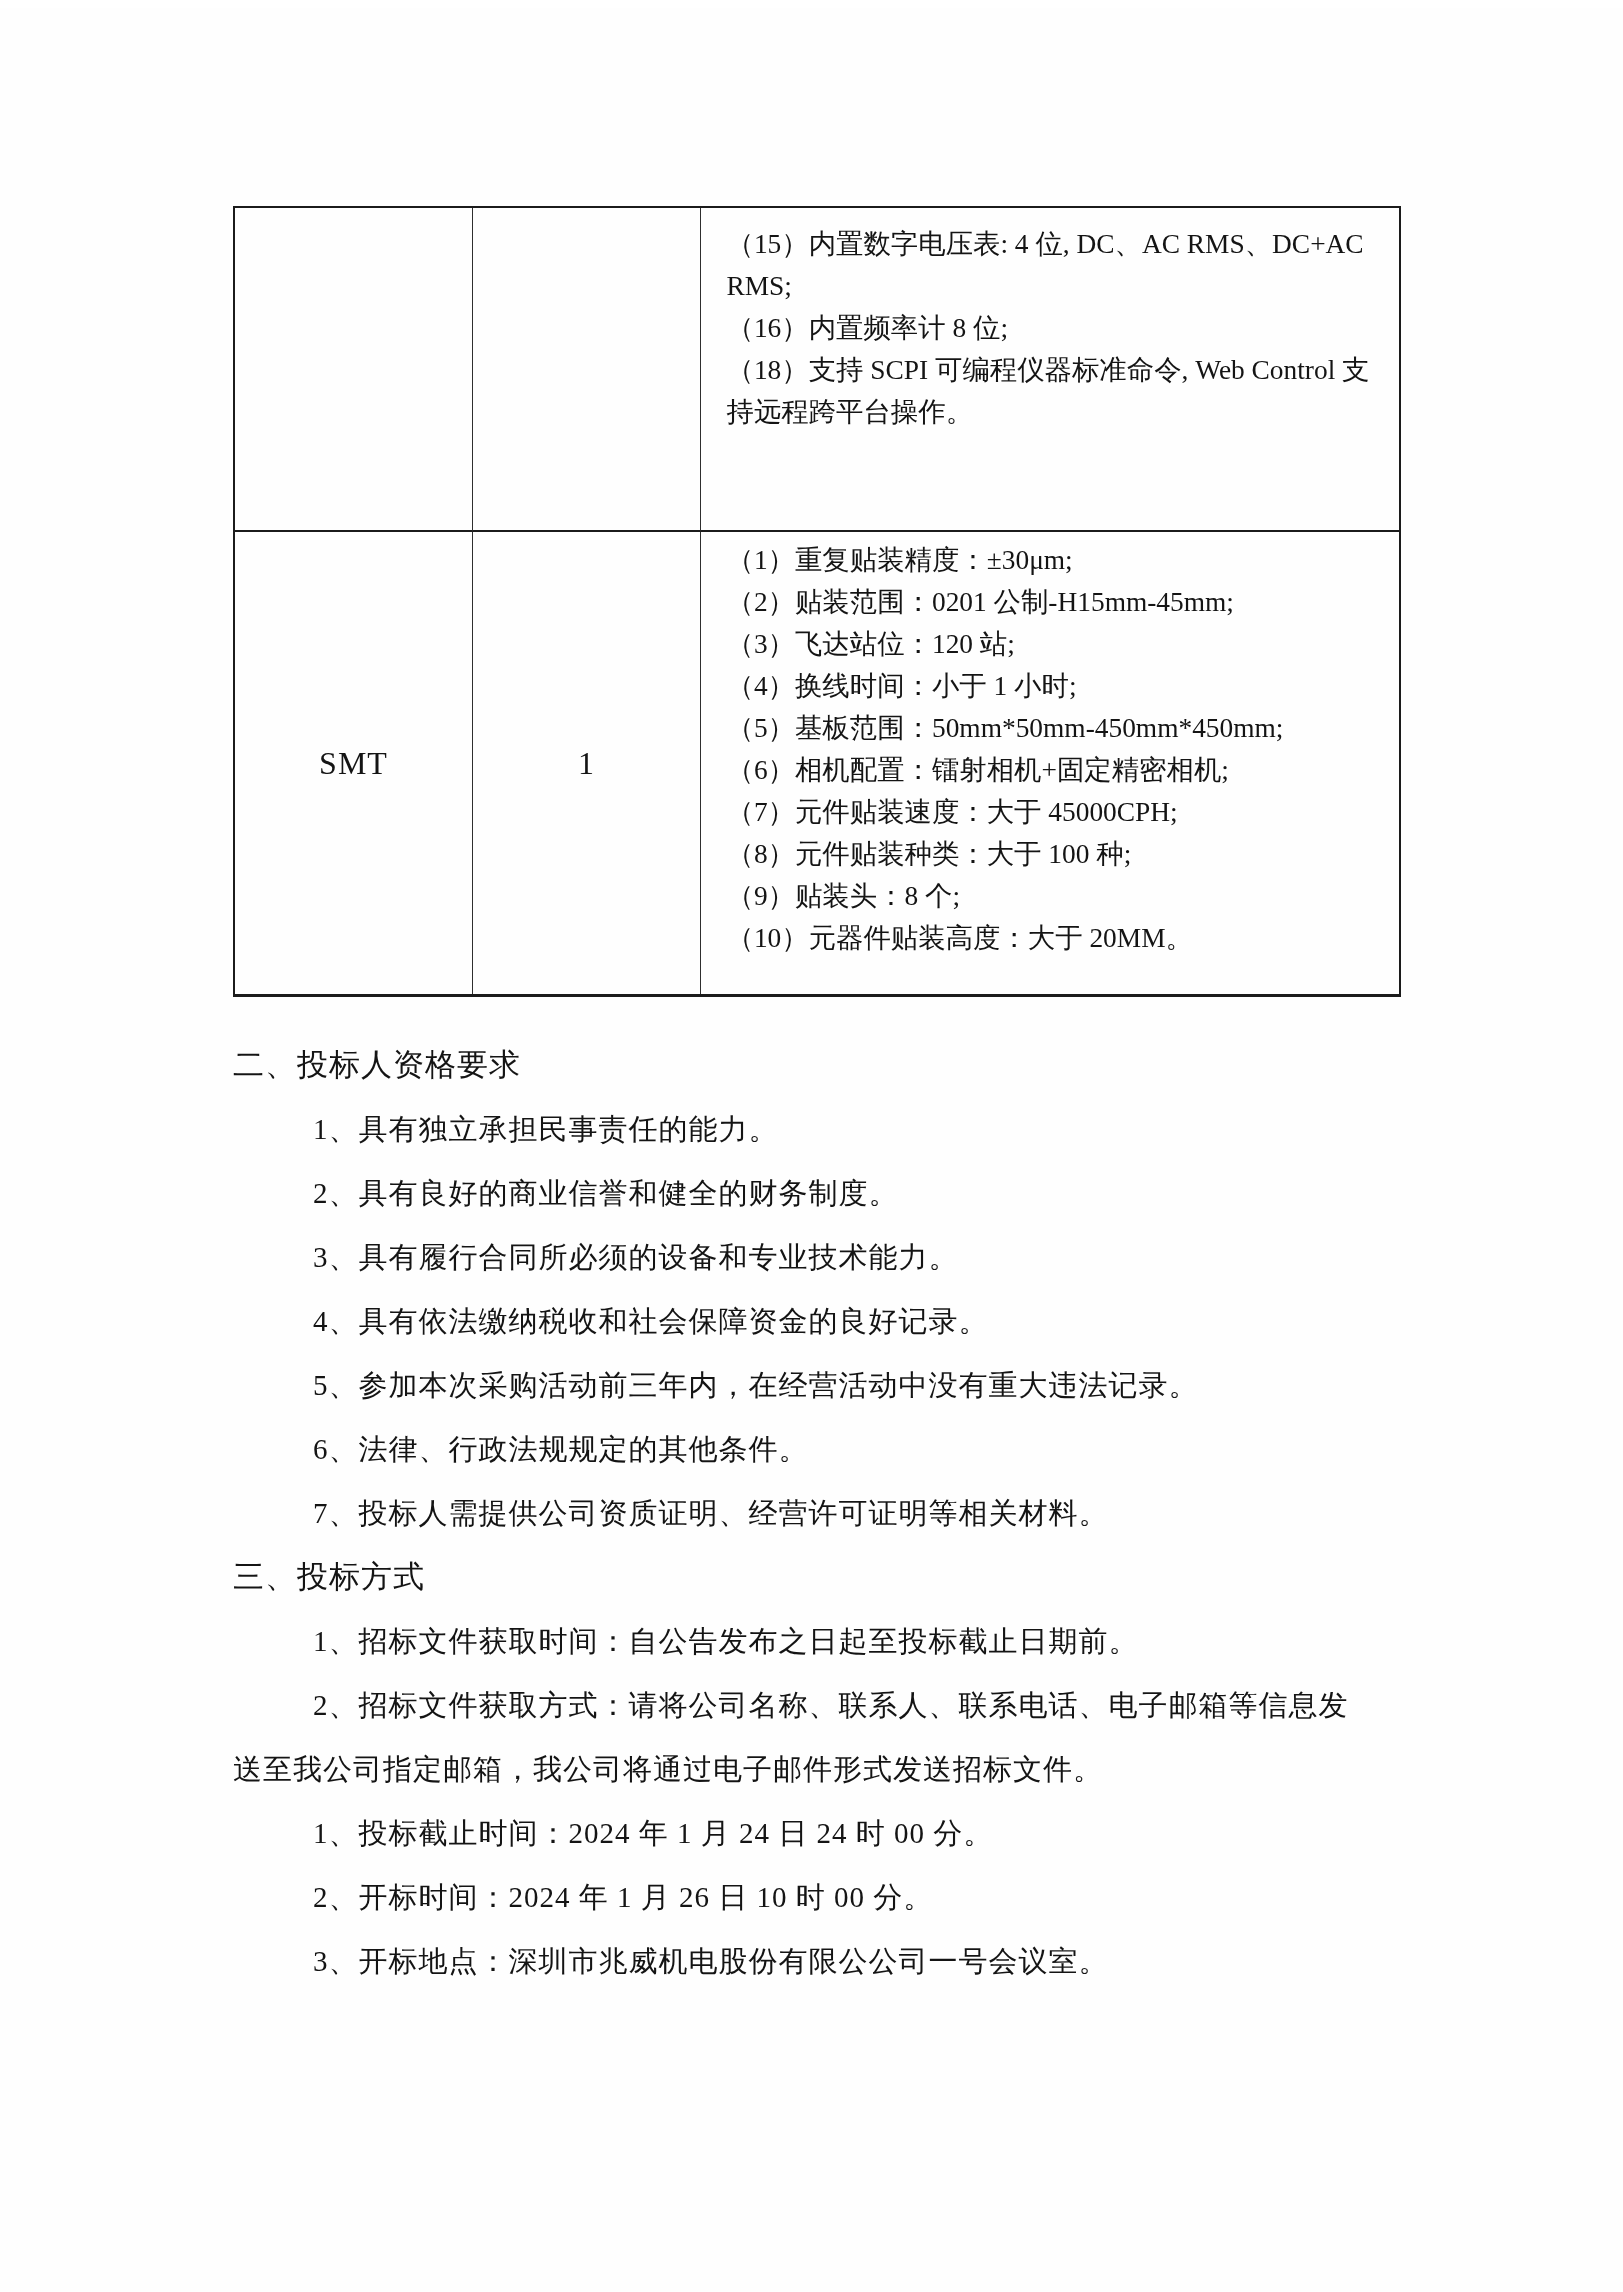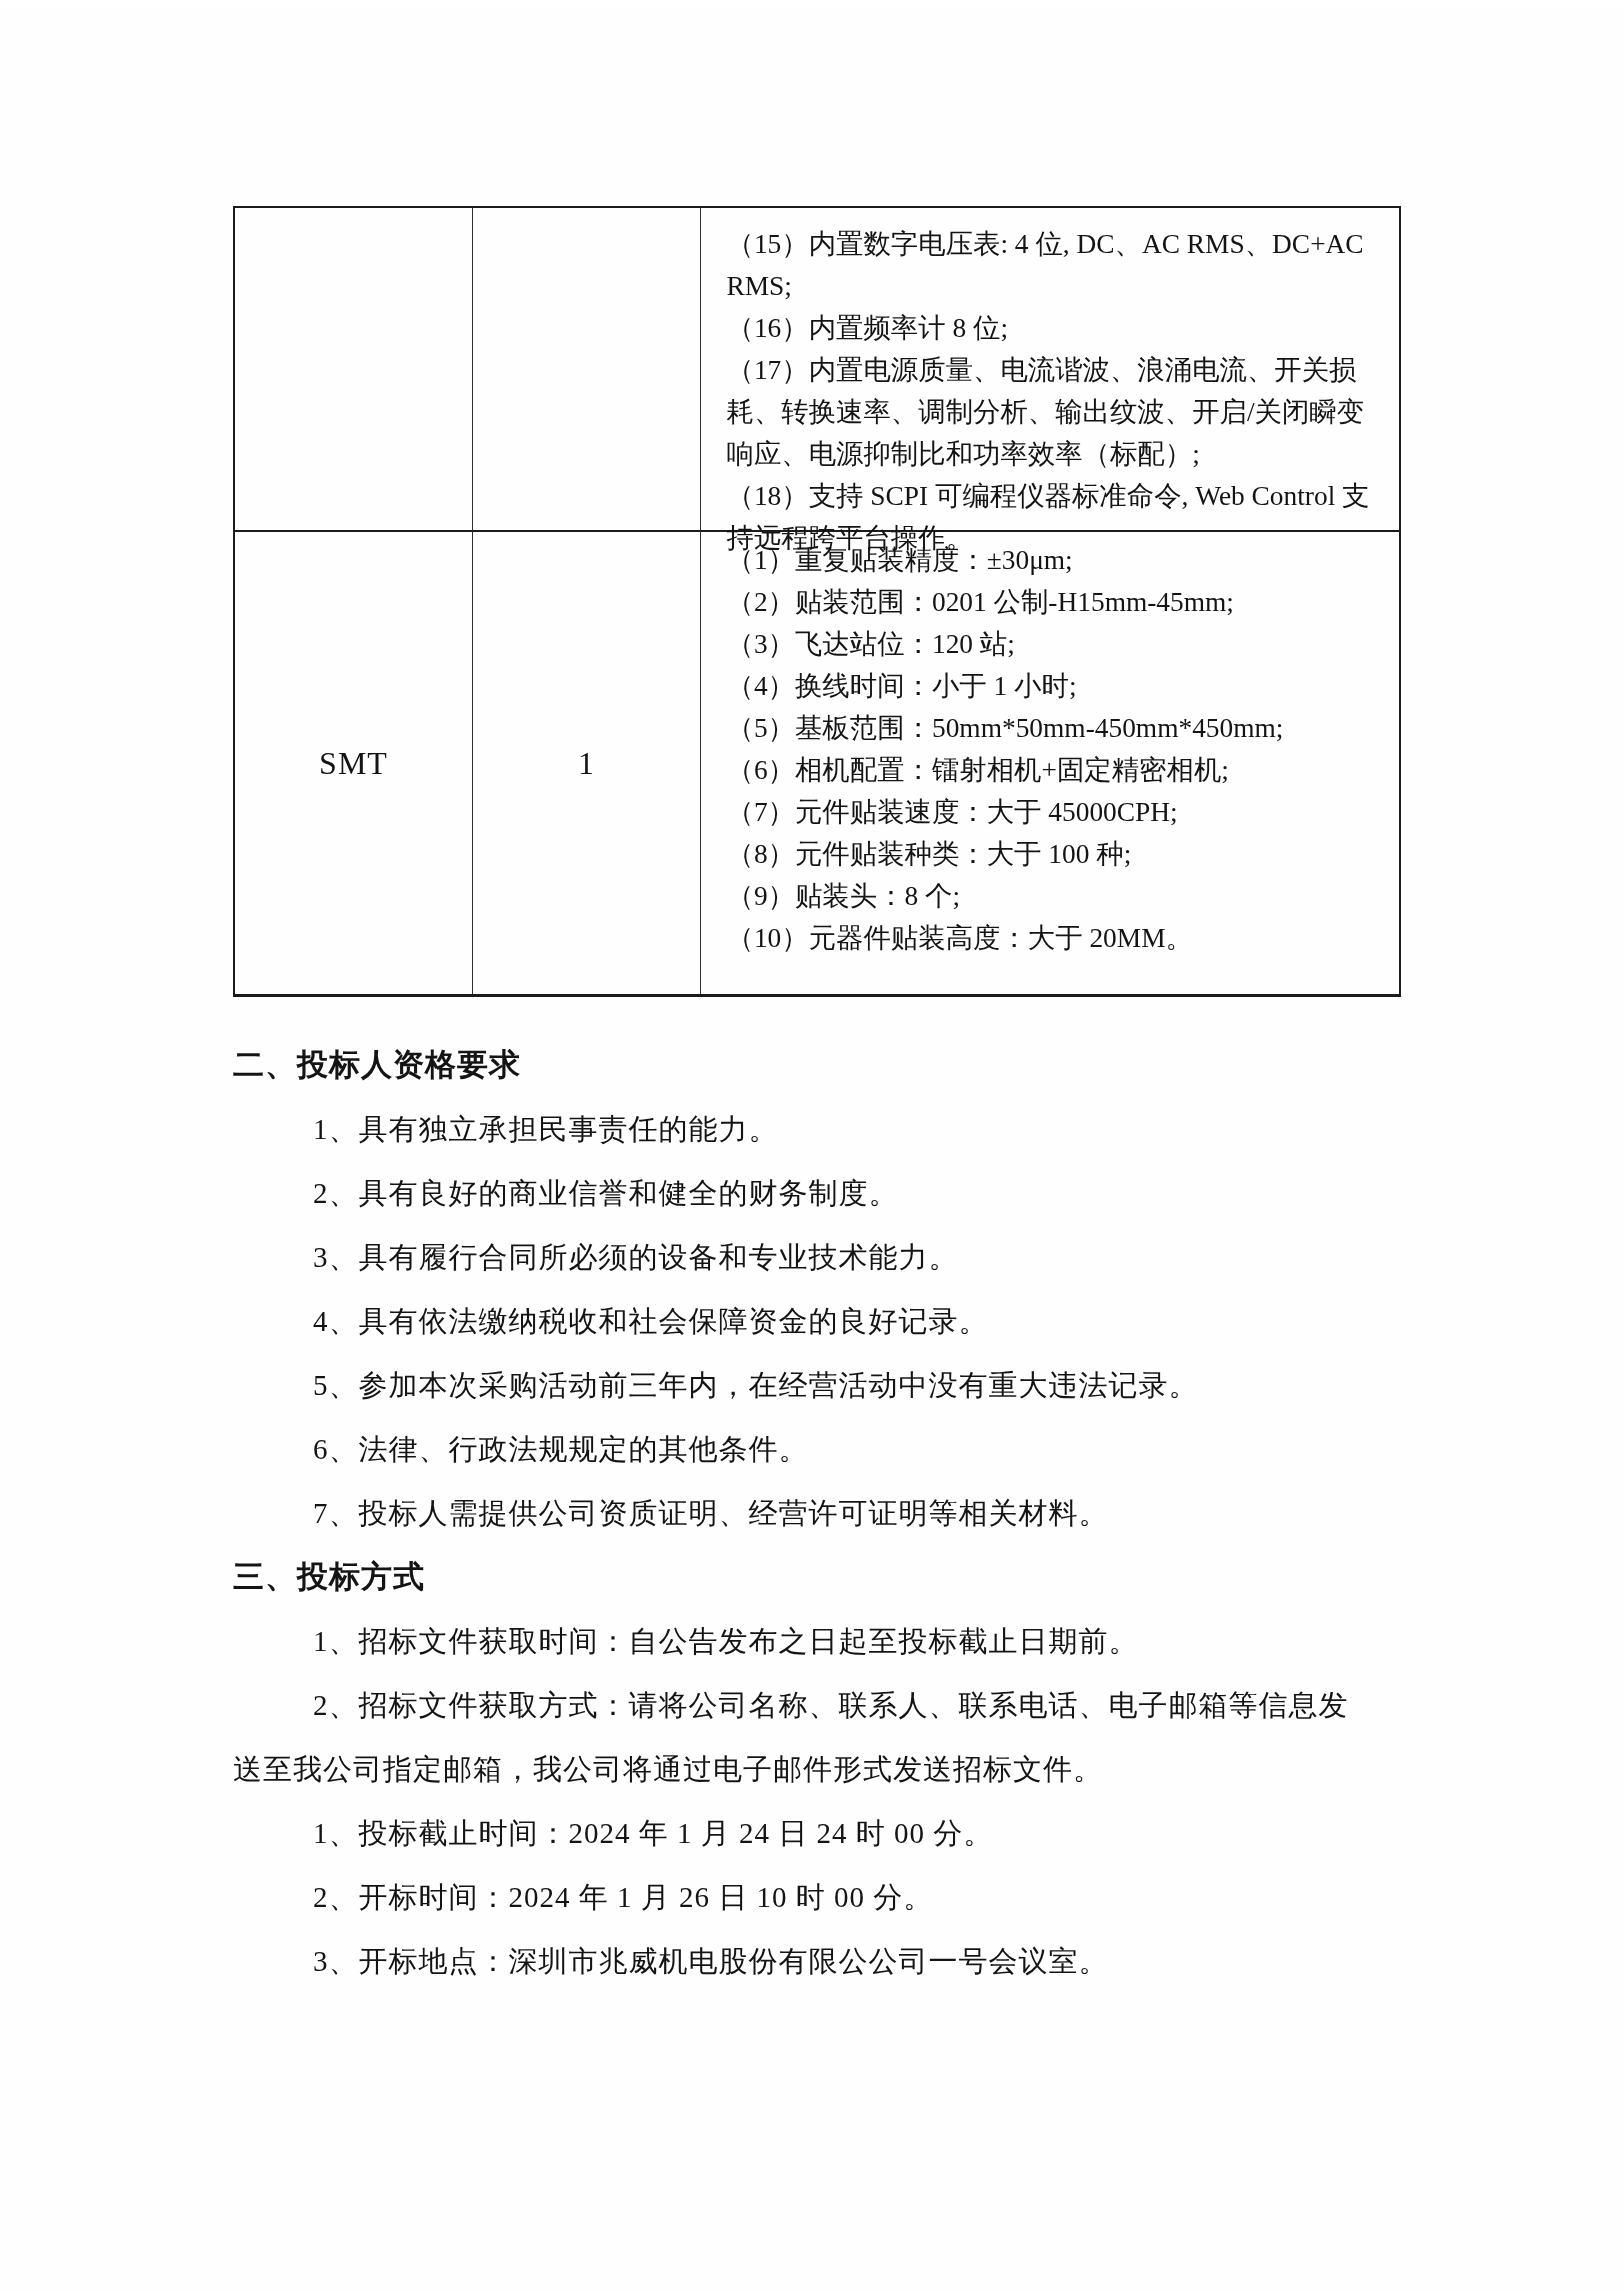--- a/index.html
+++ b/index.html
@@ -63,21 +63,21 @@
     top: 1025px;
     width: 1137px;
   }
   .content p {
     margin: 0;
     line-height: 64px;
     letter-spacing: 1px;
   }
   .sec-heading {
     font-size: 31px;
-    font-weight: bold;
+    font-weight: normal;
   }
   .sec-item {
     font-size: 29px;
     padding-left: 80px;
   }
   .sec-item.wrap {
     padding-left: 0;
     text-indent: 80px;
   }
 </style>
@@ -86,21 +86,20 @@
 
 <div class="page">
 
   <div class="spec-table">
 
     <div class="cell center-cell"></div>
     <div class="cell center-cell"></div>
     <div class="cell last-col spec-cell">
       <p>（15）内置数字电压表: 4 位, DC、AC RMS、DC+AC RMS;</p>
       <p>（16）内置频率计 8 位;</p>
-      <p>（17）内置电源质量、电流谐波、浪涌电流、开关损耗、转换速率、调制分析、输出纹波、开启/关闭瞬变响应、电源抑制比和功率效率（标配）;</p>
       <p>（18）支持 SCPI 可编程仪器标准命令, Web Control 支持远程跨平台操作。</p>
     </div>
 
     <div class="cell last-row center-cell">SMT</div>
     <div class="cell last-row center-cell">1</div>
     <div class="cell last-col last-row spec-cell row2">
       <p>（1）重复贴装精度：±30μm;</p>
       <p>（2）贴装范围：0201 公制-H15mm-45mm;</p>
       <p>（3）飞达站位：120 站;</p>
       <p>（4）换线时间：小于 1 小时;</p>

